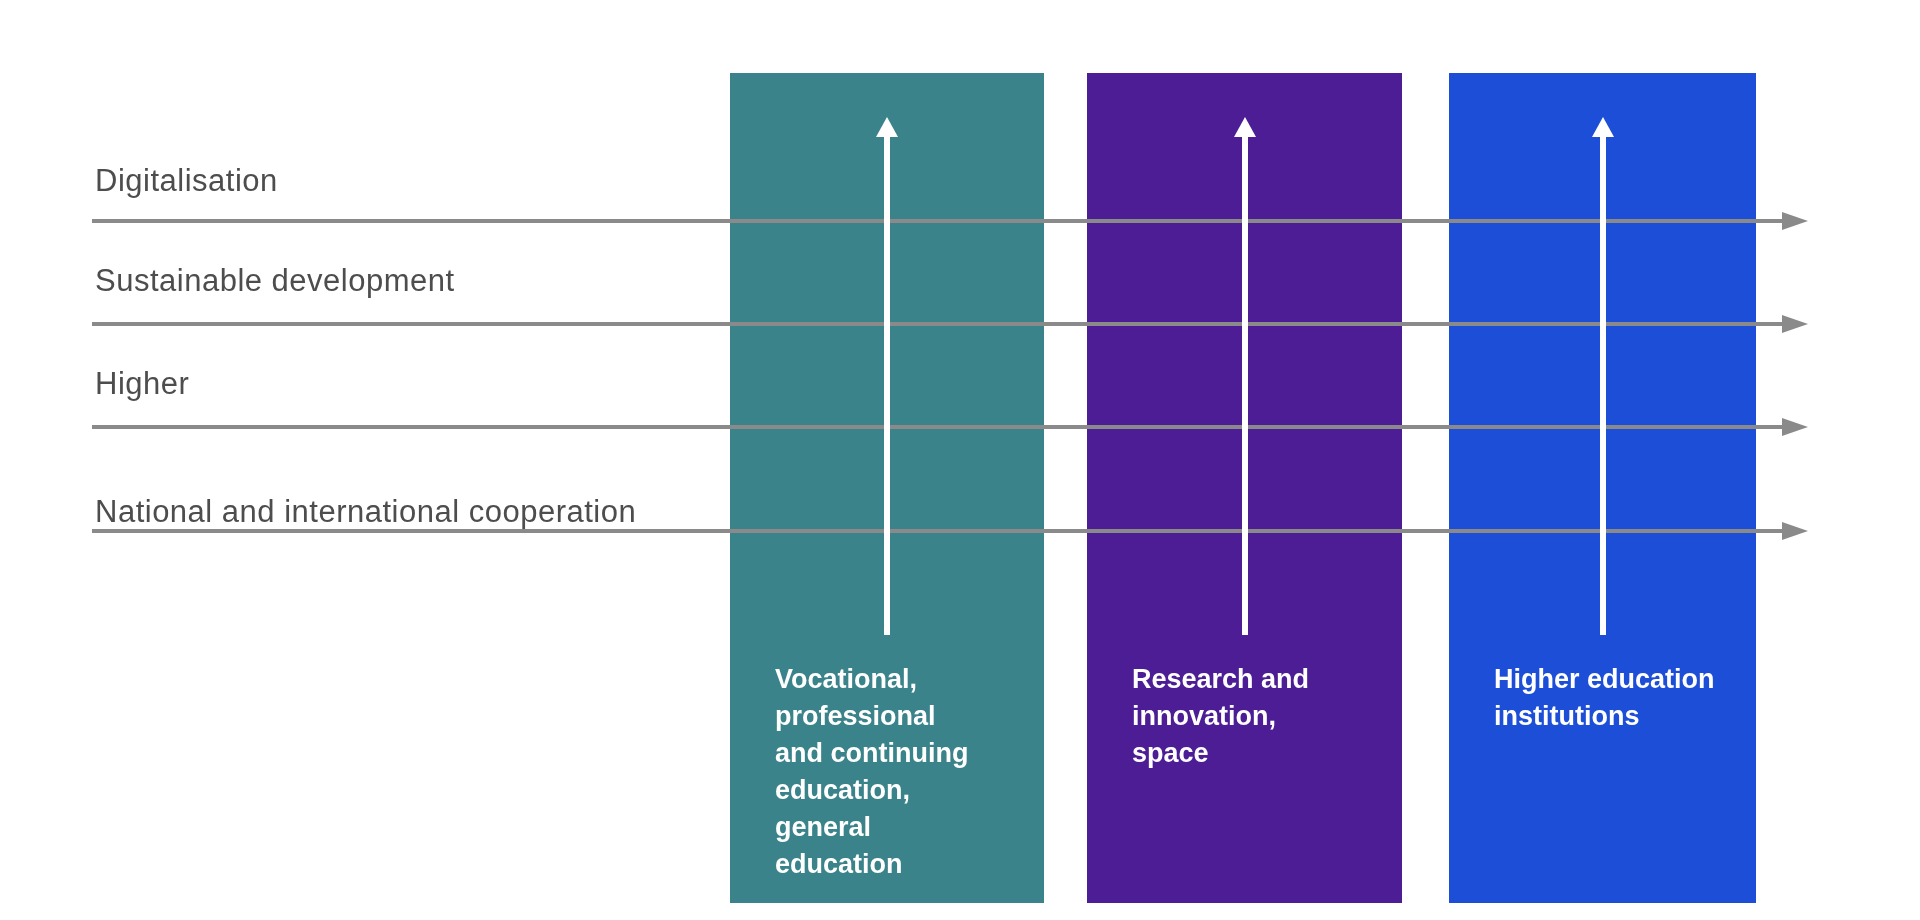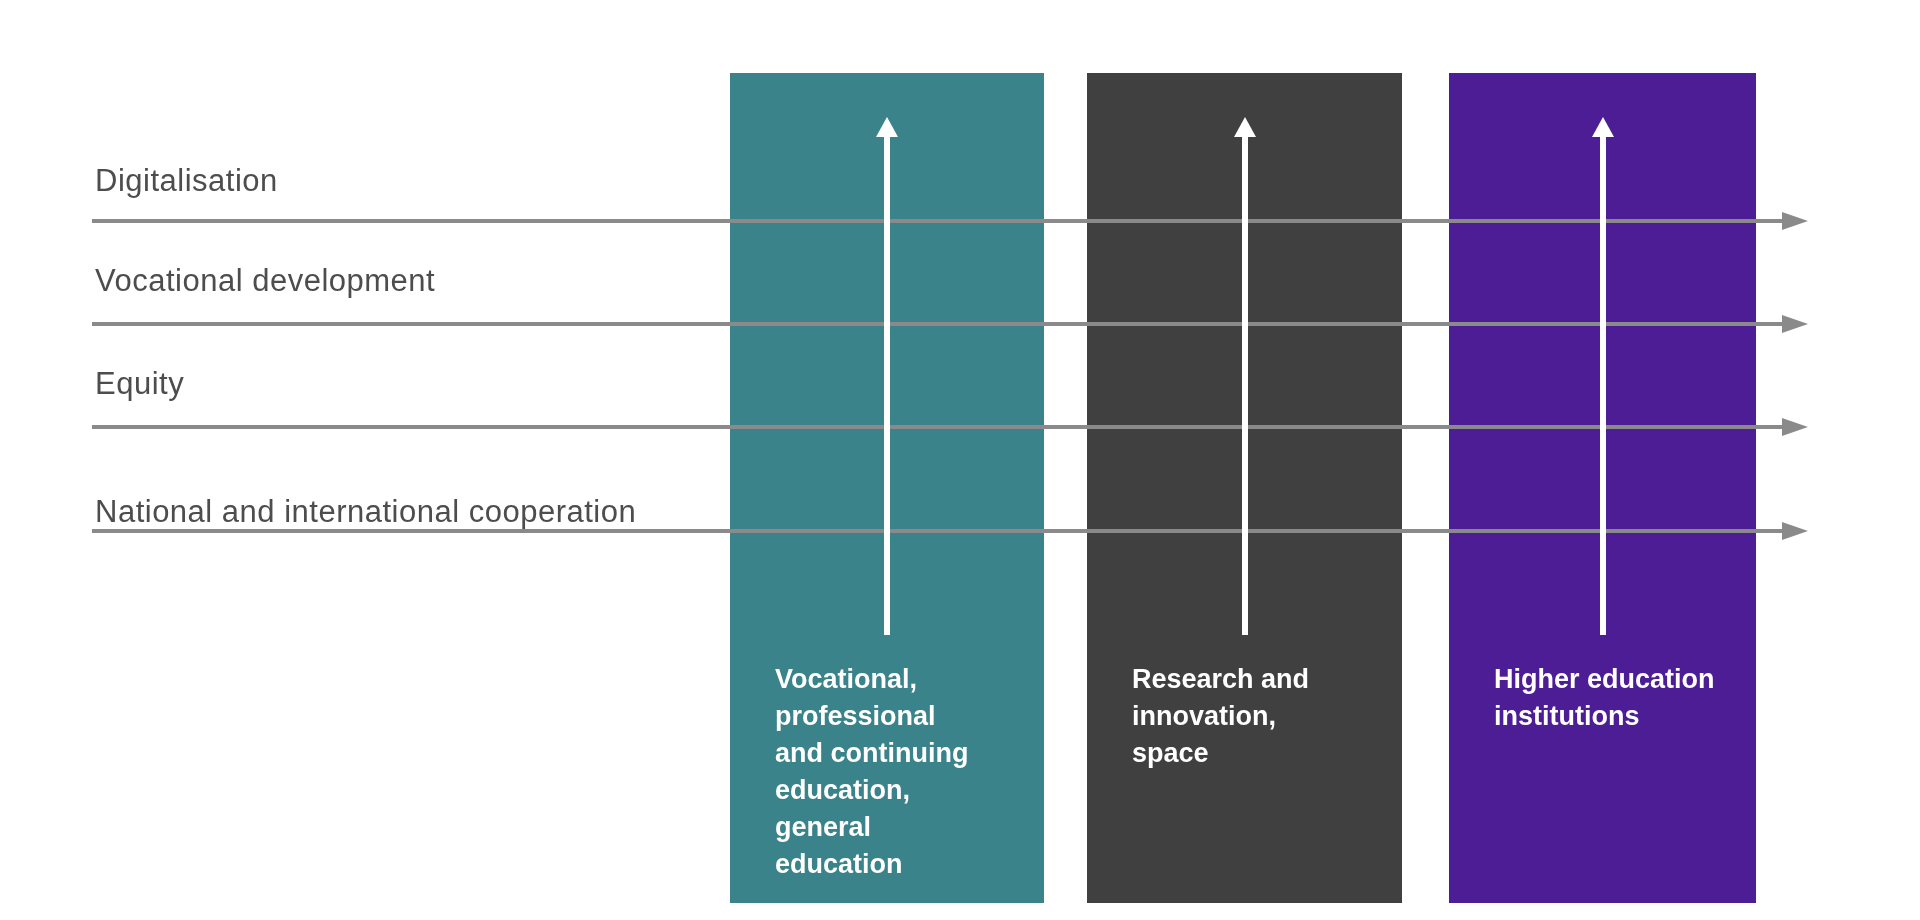--- a/index.html
+++ b/index.html
@@ -108,46 +108,46 @@
     <div class="v-head" style="border-bottom-color: rgb(255, 255, 255);"></div>
     <div class="v-shaft" style="background-color: rgb(255, 255, 255);"></div>
     <div class="pillar-label" style="color: rgb(255, 255, 255);">Vocational,
 professional
 and continuing
 education,
 general
 education</div>
   </div>
 
-  <div class="pillar pillar-2" style="background-color: #404040;">
+  <div class="pillar pillar-2" style="background-color: #4c1d95;">
     <div class="v-head" style="border-bottom-color: rgb(255, 255, 255);"></div>
     <div class="v-shaft" style="background-color: rgb(255, 255, 255);"></div>
     <div class="pillar-label" style="color: rgb(255, 255, 255);">Research and
 innovation,
 space</div>
   </div>
 
-  <div class="pillar pillar-3" style="background-color: #4c1d95;">
+  <div class="pillar pillar-3" style="background-color: #1d4ed8;">
     <div class="v-head" style="border-bottom-color: rgb(255, 255, 255);"></div>
     <div class="v-shaft" style="background-color: rgb(255, 255, 255);"></div>
     <div class="pillar-label" style="color: rgb(255, 255, 255);">Higher education
 institutions</div>
   </div>
 
   <div class="theme-label theme-label-1" style="color: rgb(77, 77, 77);">Digitalisation</div>
   <div class="theme-line theme-line-1" style="background-color: rgb(138, 138, 138);">
     <div class="h-head" style="border-left-color: rgb(138, 138, 138);"></div>
   </div>
 
-  <div class="theme-label theme-label-2" style="color: rgb(77, 77, 77);">Vocational development</div>
+  <div class="theme-label theme-label-2" style="color: rgb(77, 77, 77);">Sustainable development</div>
   <div class="theme-line theme-line-2" style="background-color: rgb(138, 138, 138);">
     <div class="h-head" style="border-left-color: rgb(138, 138, 138);"></div>
   </div>
 
-  <div class="theme-label theme-label-3" style="color: rgb(77, 77, 77);">Equity</div>
+  <div class="theme-label theme-label-3" style="color: rgb(77, 77, 77);">Higher</div>
   <div class="theme-line theme-line-3" style="background-color: rgb(138, 138, 138);">
     <div class="h-head" style="border-left-color: rgb(138, 138, 138);"></div>
   </div>
 
   <div class="theme-label theme-label-4" style="color: rgb(77, 77, 77); margin-top: 24px;">National and international cooperation</div>
   <div class="theme-line theme-line-4" style="background-color: rgb(138, 138, 138);">
     <div class="h-head" style="border-left-color: rgb(138, 138, 138);"></div>
   </div>
 
 </div>

